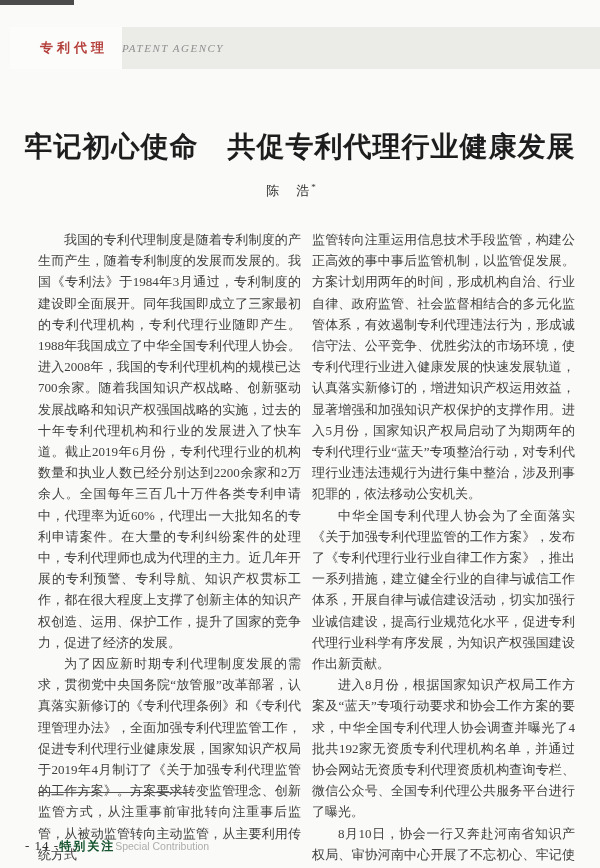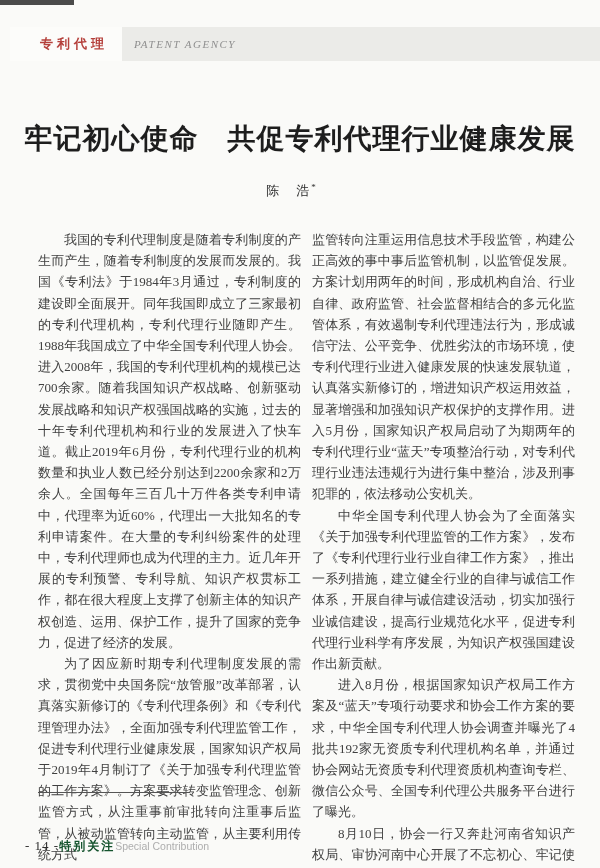--- a/index.html
+++ b/index.html
@@ -7,41 +7,40 @@
     width:600px;height:868px;
     background:#f7f7f4;
     font-family:"Liberation Serif","DejaVu Serif",serif;
     color:#3b3b3b;
     position:relative;
     overflow:hidden;
   }
   .page{position:absolute;inset:0;background:#fafaf8;}
   .edge-mark{position:absolute;top:0;left:0;width:74px;height:5px;background:#4b4b4b;}
   .header{
-    position:absolute;top:27px;left:10px;right:0;height:34px;
+    position:absolute;top:27px;left:10px;right:0;height:42px;
     display:flex;align-items:stretch;
   }
   .cat-cn{
     display:flex;align-items:center;
     padding:0 14px 0 30px;
     background:#fcfcfa;
     color:#b5413c;
     font-family:"Liberation Sans","DejaVu Sans",sans-serif;
     font-weight:bold;font-size:13px;letter-spacing:4px;
   }
   .cat-en{
     flex:1;display:flex;align-items:center;
     background:#ebebe8;
-    padding-left:12px;
     color:#8f8f8f;
     font-style:italic;font-size:11px;letter-spacing:1.5px;
   }
   .title{
     position:absolute;top:120px;left:0;right:0;
-    margin:0;text-align:center;
+    margin:8px;text-align:center;
     font-size:28px;font-weight:bold;letter-spacing:1px;color:#1d1d1d;
   }
   .author{
     position:absolute;top:182px;left:0;right:16px;
     text-align:center;font-size:13px;color:#2c2c2c;letter-spacing:2px;
   }
   .author sup{font-size:9px;}
   .columns{
     position:absolute;top:229px;left:38px;right:25px;
     display:flex;gap:11px;

